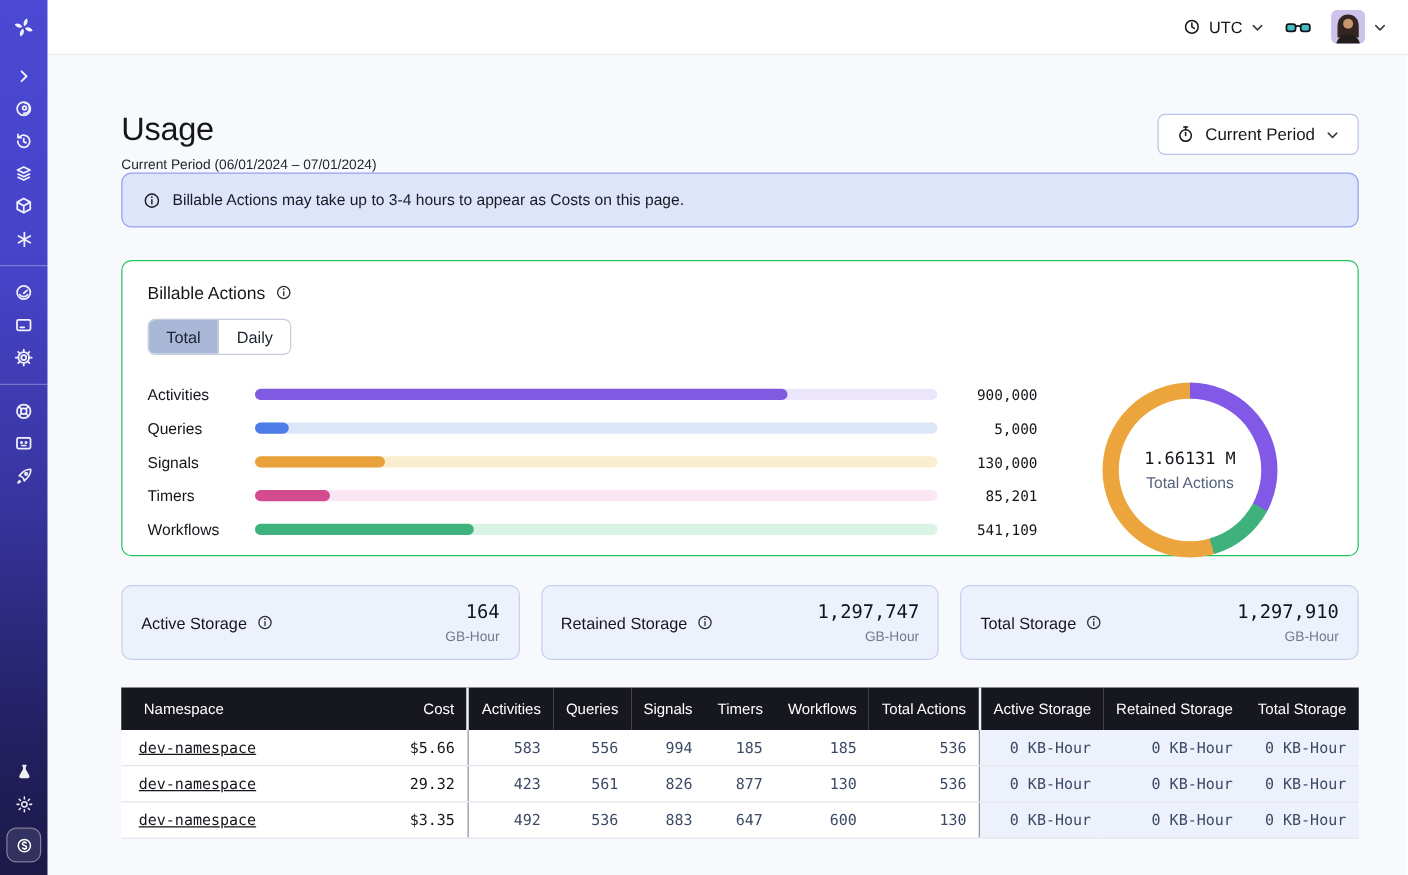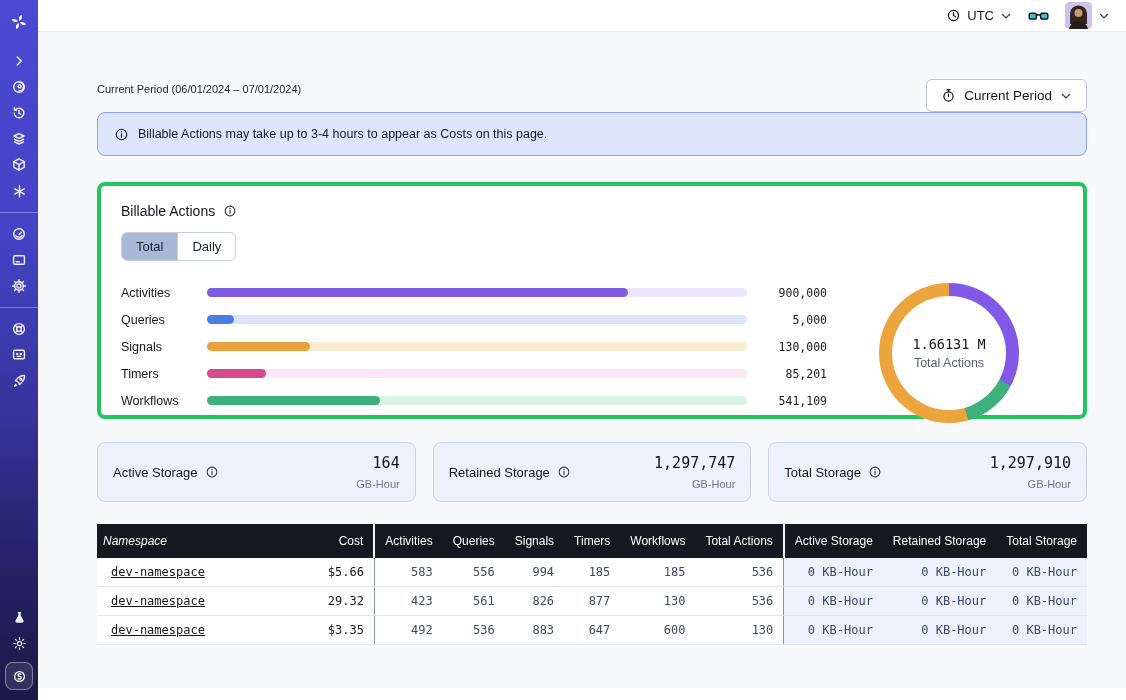--- a/index.html
+++ b/index.html
@@ -14,42 +14,42 @@
     color:#fff; opacity:.93; cursor:pointer; }
   .sb-icon svg { display:block; }
   .sb-logo { margin-bottom:12px; height:28px; }
   .sb-divider { width:38px; height:1px; background:rgba(255,255,255,.30); margin:8px 0; }
   .sb-spacer { flex:1; }
   .sb-coin-wrap { width:28px; height:28px; border:1px solid rgba(255,255,255,.38);
     background:rgba(255,255,255,.10); border-radius:8px; display:flex; align-items:center;
     justify-content:center; color:#fff; margin-top:6px; cursor:pointer; }
 
   
-  .topbar { margin-left:38px; height:32px; background:#fff; border-bottom:1px solid #e8e9ee;
+  .topbar { margin-left:38px; height:44px; background:#fff; border-bottom:1px solid #e8e9ee;
     display:flex; align-items:center; justify-content:flex-end; gap:16px; padding-right:16px; }
   .tz-select { display:flex; align-items:center; gap:6px; font-size:13px; color:#15161c; cursor:pointer; }
   .chev { color:#3c3f47; display:flex; }
   .avatar-group { display:flex; align-items:center; gap:6px; cursor:pointer; }
   .avatar { width:27px; height:27px; border-radius:5px; overflow:hidden; background:#cdc2ea; }
 
   
   .main { margin-left:38px; height:656px; background:#f8f9fc; padding:44px 39px 0 59px; }
 
   .page-head { display:flex; justify-content:space-between; align-items:flex-start; }
   .page-title { font-size:26px; font-weight:500; color:#15161c; letter-spacing:-.2px; }
   .page-sub { font-size:11px; color:#23262e; margin-top:7px; }
   .period-btn { display:flex; align-items:center; gap:8px; background:#fff;
     border:1px solid #b9c3e6; border-radius:6px; padding:8px 14px; font-size:13.5px;
     color:#15161c; cursor:pointer; margin-top:3px; }
 
   .banner { height:44px; background:#dee4fa; border:1px solid #8fa2e9;
     border-radius:8px; display:flex; align-items:center; gap:9px; padding:0 16px;
     font-size:12.5px; color:#171b26; }
 
-  .card { margin-top:26px; background:#fff; border:4px solid #22c55e; border-radius:8px;
+  .card { margin-top:26px; background:#fff; border:1px solid #22c55e; border-radius:8px;
     padding:17px 20px 18px; height:237px; }
   .card-title-row { display:flex; align-items:center; gap:8px; font-size:14px; color:#15161c; }
   .tabs { margin-top:13px; display:inline-flex; border:1px solid #c6cddb; border-radius:6px;
     overflow:hidden; background:#fff; }
   .tab { padding:6px 14px; font-size:13px; color:#1b2230; cursor:pointer; }
   .tab.active { background:#a9b8d6; }
   .tab:first-child { border-right:1px solid #c6cddb; }
 
   .chart-flex { display:flex; margin-top:22px; }
   .bars { flex:1; display:flex; flex-direction:column; gap:16px; padding-right:8px; padding-top:4px; }
@@ -73,21 +73,21 @@
   .scard-label { display:flex; align-items:center; gap:7px; font-size:13px; color:#15161c; }
   .scard-right { text-align:right; }
   .scard-value { font-family:"DejaVu Sans Mono",monospace; font-size:15px; color:#101420; }
   .scard-unit { font-size:11px; color:#717a8c; margin-top:6px; }
 
   
   .table-wrap { margin-top:22px; }
   table { width:100%; border-collapse:collapse; background:#fff; }
   thead th { background:#17171f; color:#fff; font-weight:400; font-size:12px;
     padding:10px 10px; text-align:right; white-space:nowrap; }
-  thead th.first { text-align:left; padding-left:6px;font-style:italic; }
+  thead th.first { text-align:left; padding-left:18px; }
   thead th.hdiv { border-left:2px solid #f2f3f6; }
   tbody td { padding:7px 10px; border-bottom:1px solid #e4e6ec; text-align:right;
     font-family:"DejaVu Sans Mono",monospace; font-size:12px; color:#3d4a66;
     background:#fff; white-space:nowrap; }
   tbody td.ns { text-align:left; padding-left:14px; color:#15161c; }
   tbody td.ns a { color:#15161c; text-decoration:underline; cursor:pointer; }
   tbody td.cost { color:#15161c; }
   tbody td.bdiv { border-left:1px solid #8d93a3; }
   tbody td.storage { background:#edf1fb; }
 </style>
@@ -241,20 +241,21 @@
           <path d="M3.5 6l4.5 4.5L12.5 6"></path>
         </svg>
     </span>
   </div>
 </header>
 
 <main class="main">
 
   <div class="page-head">
     <div>
+      <h1 class="page-title">Usage</h1>
       <div class="page-sub">Current Period (06/01/2024 – 07/01/2024)</div>
     </div>
     <button class="period-btn">
       <svg width="15" height="15" viewBox="0 0 16 16" fill="none" stroke="#15161c" stroke-width="1.3" stroke-linecap="round">
           <circle cx="8" cy="9" r="4.9"></circle>
           <path d="M8 9V6.4"></path>
           <path d="M6.4 1.8h3.2"></path>
           <path d="M8 1.8v2.3"></path>
         </svg>
       <span>Current Period</span>

